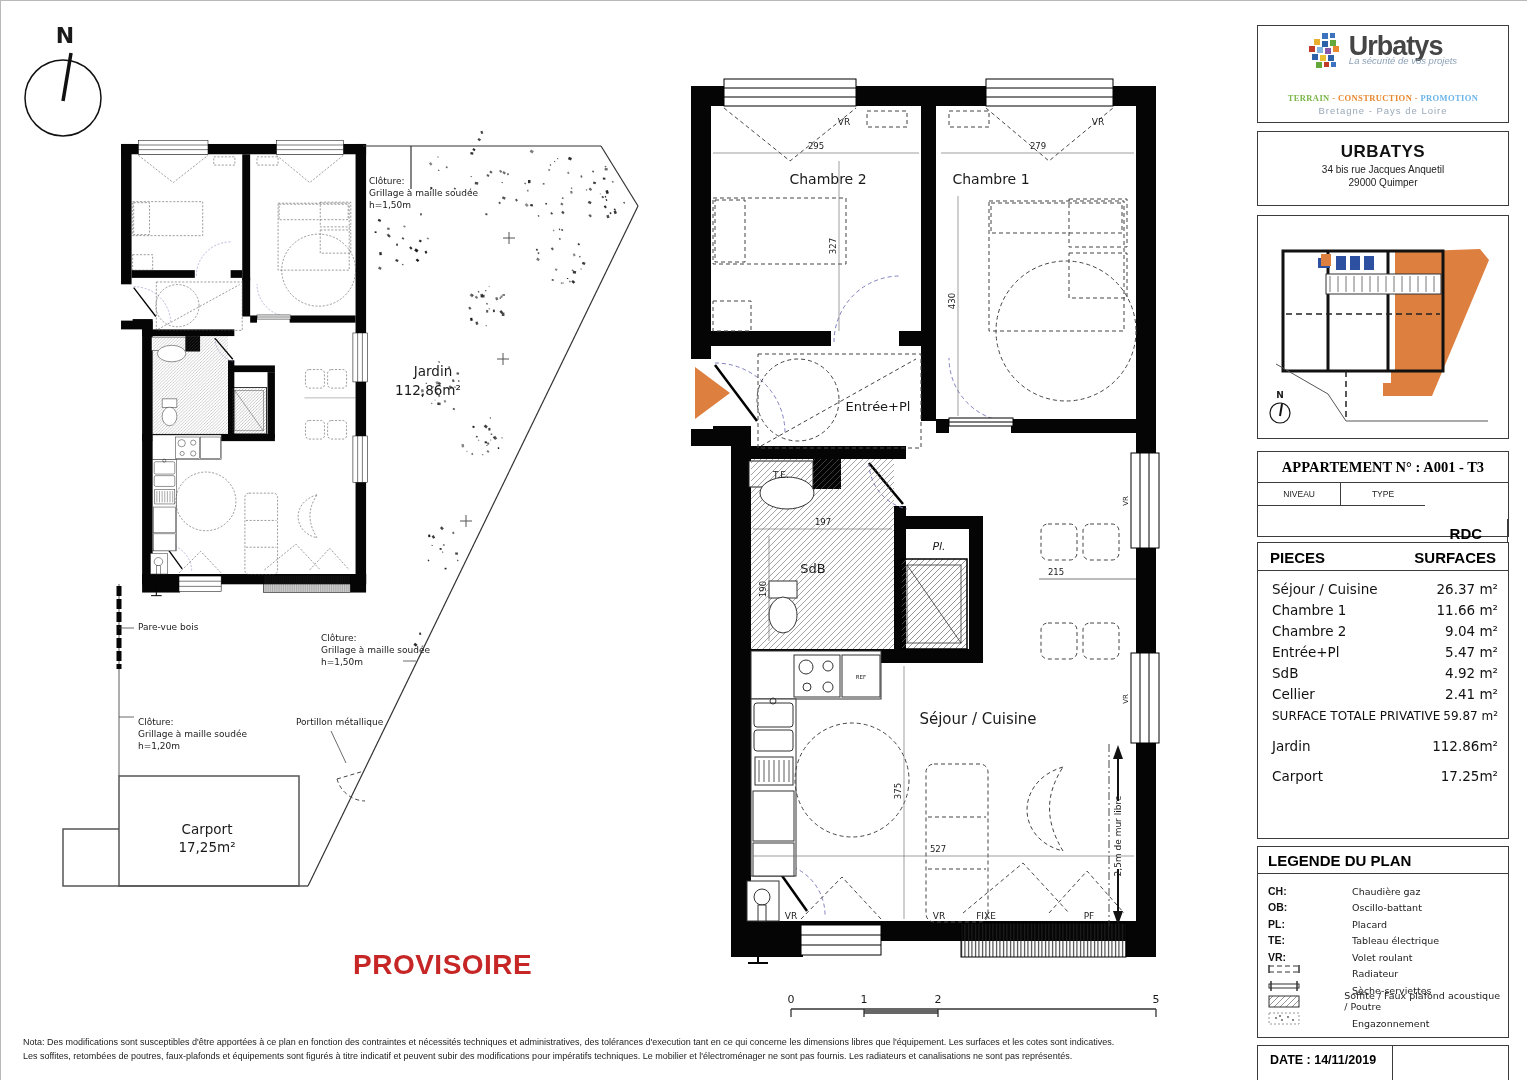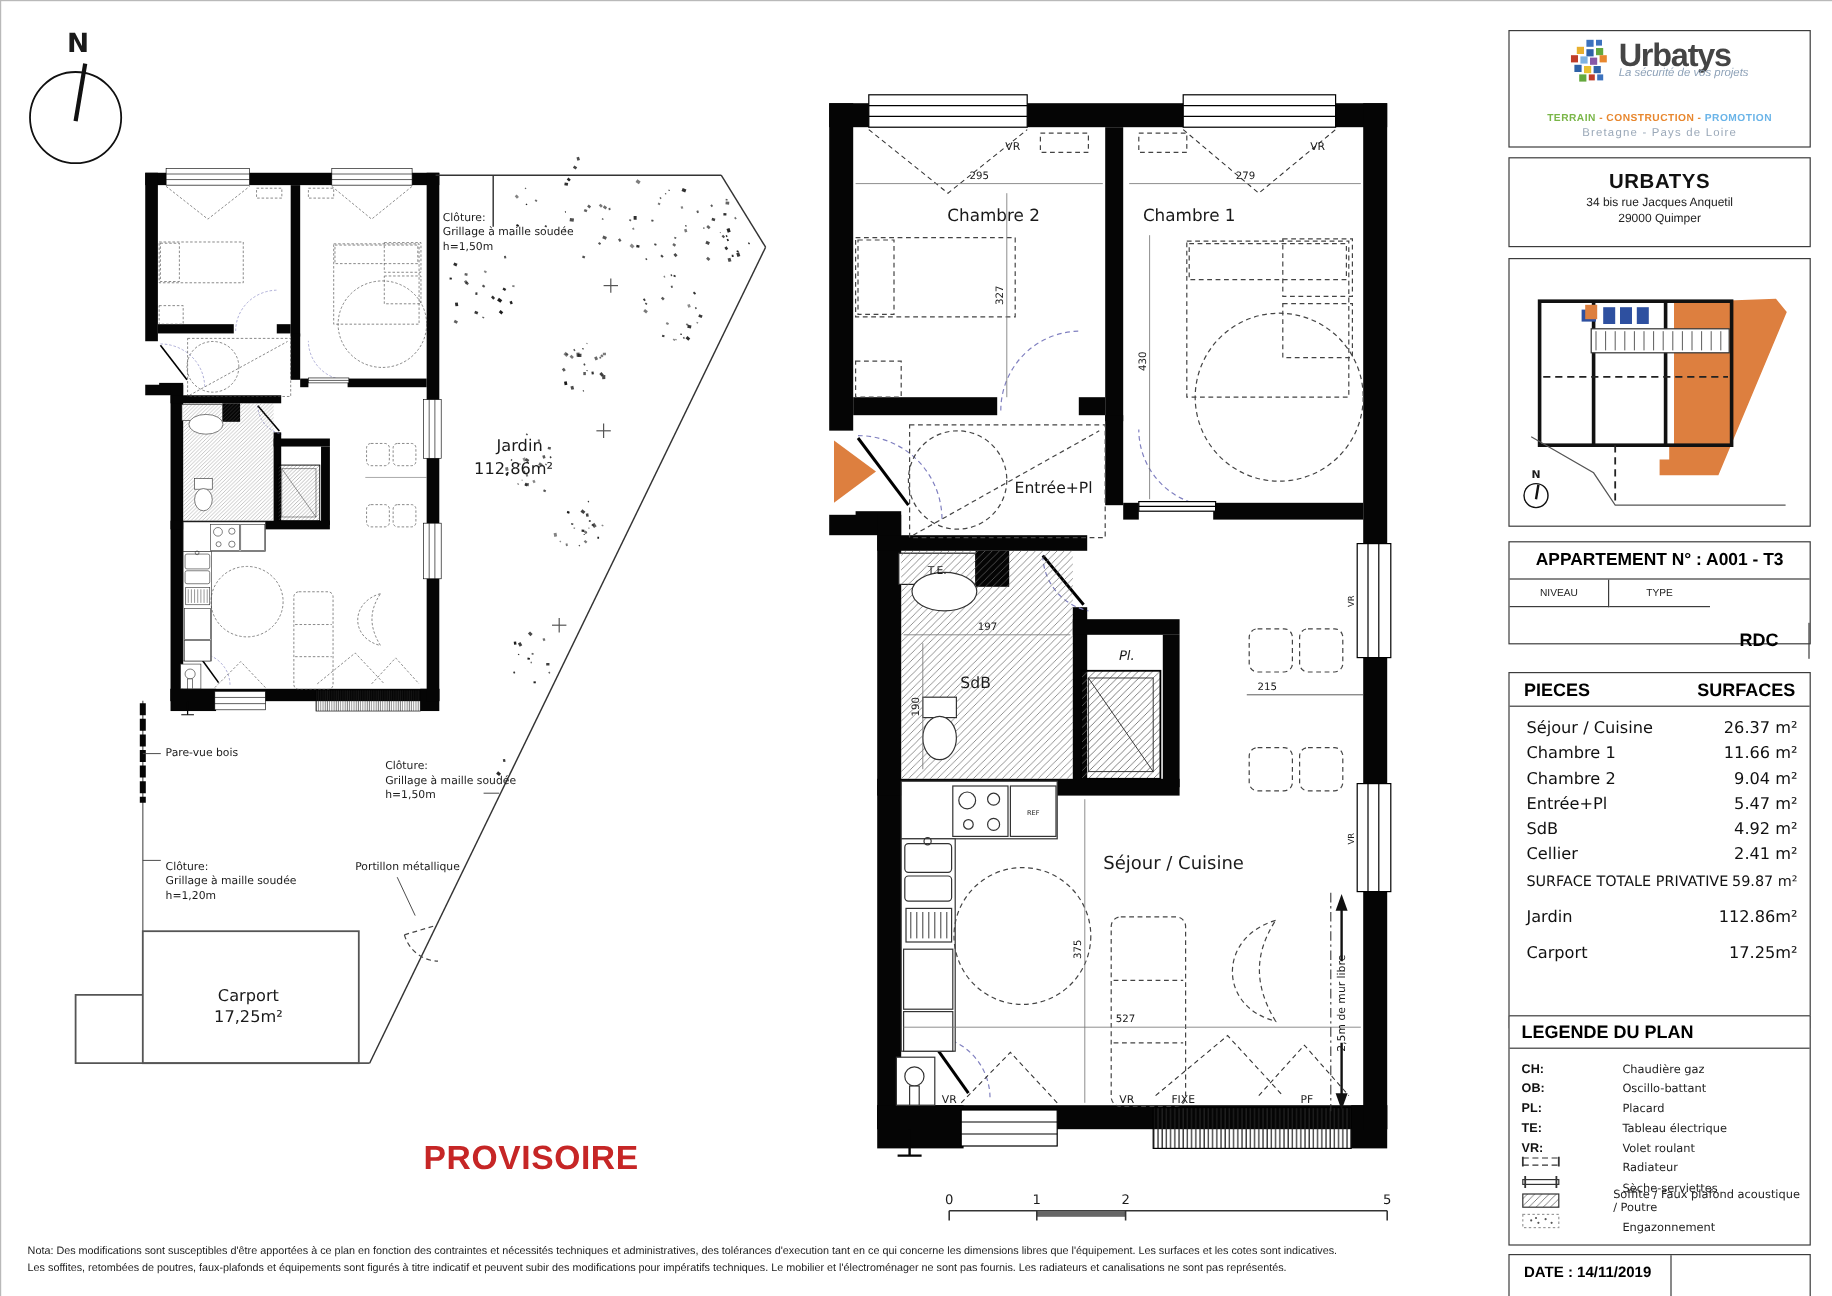--- a/index.html
+++ b/index.html
@@ -7,40 +7,40 @@
          font-family:"Liberation Sans",sans-serif;overflow:hidden;margin:0 auto;}
   svg text{font-family:"DejaVu Sans",sans-serif;fill:#1a1a1a;}
   .drawing{position:absolute;left:0;top:0;}
 
   
   .box{position:absolute;left:1256px;width:252px;border:1.5px solid #3c3c3c;background:#fff;box-sizing:border-box;}
   .logo-box{top:24px;height:98px;display:flex;flex-direction:column;justify-content:center;align-items:center;}
   .logo-row{display:flex;align-items:center;gap:6px;}
   .logo-name{font-size:27px;font-weight:bold;color:#454545;letter-spacing:-1px;line-height:22px;}
   .logo-tag{font-size:9.5px;font-style:italic;color:#8ea2b8;margin-top:-2px;}
-  .logo-sectors{font-size:8.5px;font-weight:bold;letter-spacing:.4px;margin-top:24px;}
+  .logo-sectors{font-size:8.5px;font-weight:bold;letter-spacing:.4px;margin-top:24px;font-family:Liberation Serif, serif;}
   .logo-sectors .s1{color:#7ab648;} .logo-sectors .sep{color:#e8872e;}
   .logo-sectors .s2{color:#e8872e;} .logo-sectors .s3{color:#6ab4e8;}
   .logo-regions{font-size:9.5px;color:#9aa8b8;letter-spacing:1px;margin-top:2px;}
 
   .addr-box{top:130px;height:75px;text-align:center;padding-top:10px;}
   .addr-name{font-size:17px;font-weight:bold;letter-spacing:.5px;color:#111;}
   .addr-line{font-size:10px;color:#222;margin-top:2px;}
 
   .map-box{top:214px;height:224px;}
 
   .apt-box{top:450px;height:86px;}
   .apt-title{height:30px;line-height:30px;text-align:center;font-size:14.5px;font-weight:bold;
-             border-bottom:1.5px solid #3c3c3c;color:#000;}
+             border-bottom:1.5px solid #3c3c3c;color:#000;font-family:Liberation Serif, serif;}
   .apt-grid{display:grid;grid-template-columns:1fr 1fr 1fr;}
   .apt-h{font-size:8.5px;text-align:center;line-height:22px;height:22px;color:#222;border-bottom:1.5px solid #3c3c3c;}
   .apt-v{font-size:15px;font-weight:bold;text-align:center;line-height:30px;height:30px;color:#000;margin-top:36px;}
   .cr{border-right:1.5px solid #3c3c3c;}
 
-  .surf-box{top:559px;height:297px;font-family:"DejaVu Sans",sans-serif;text-align:right;}
+  .surf-box{top:541px;height:297px;font-family:"DejaVu Sans",sans-serif;text-align:right;}
   .surf-head{display:flex;justify-content:space-between;padding:6px 12px 4px 12px;
              border-bottom:1.5px solid #3c3c3c;font-size:15px;font-weight:bold;color:#000;
              font-family:"Liberation Sans",sans-serif;}
   .surf-rows{padding:8px 10px 0 14px;}
   .srow{display:flex;justify-content:space-between;font-size:13.5px;line-height:21px;color:#111;}
   .srow.total{font-size:12px;line-height:22px;}
   .srow.outdoor{margin-top:9px;}
 
   .leg-box{top:845px;height:192px;}
   .leg-title{font-size:15px;font-weight:bold;padding:5px 0 4px 10px;border-bottom:1.5px solid #3c3c3c;color:#000;}

